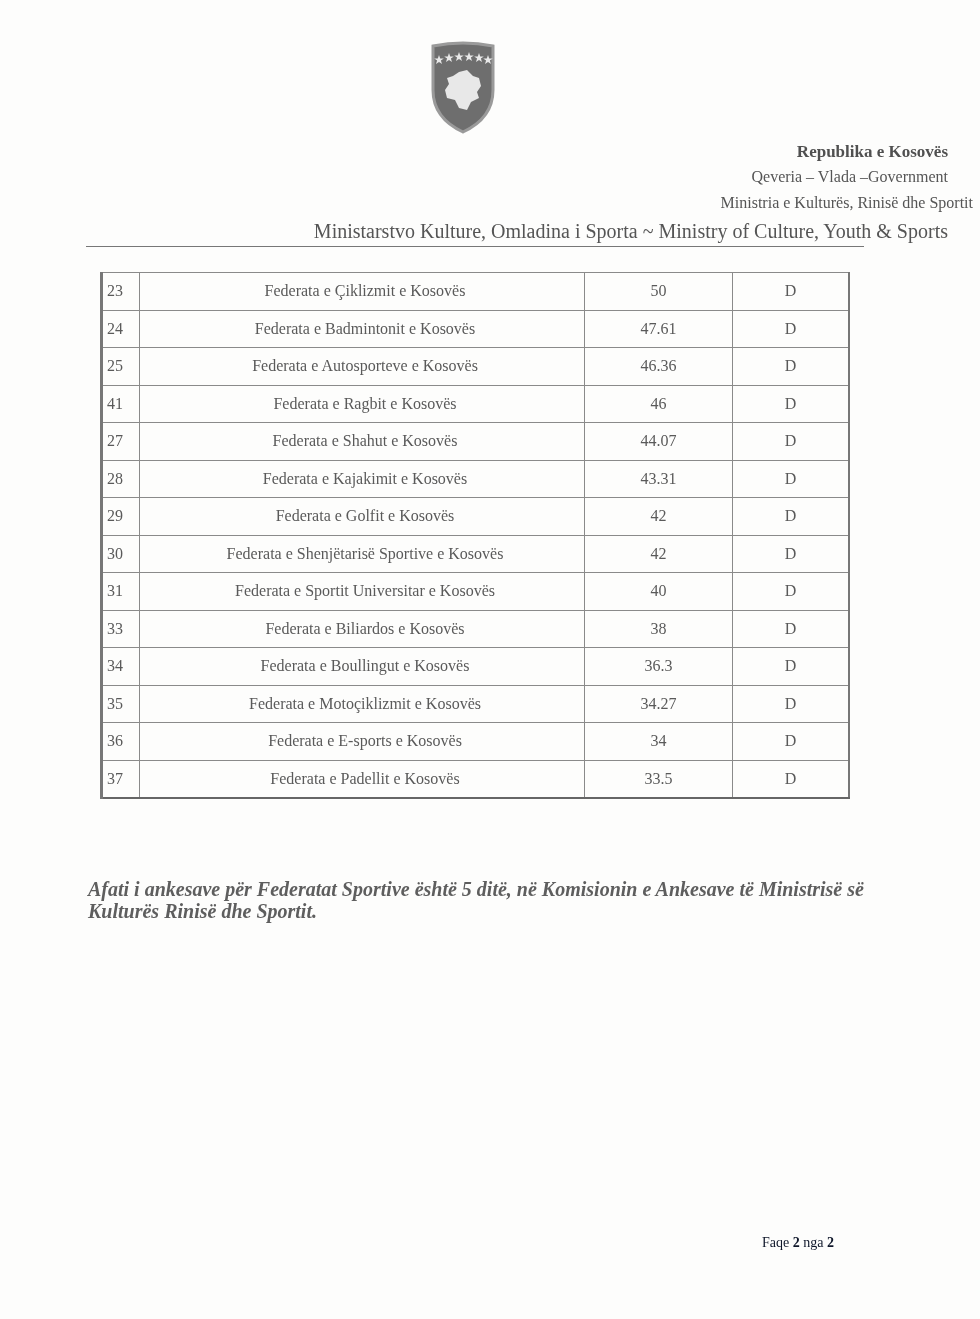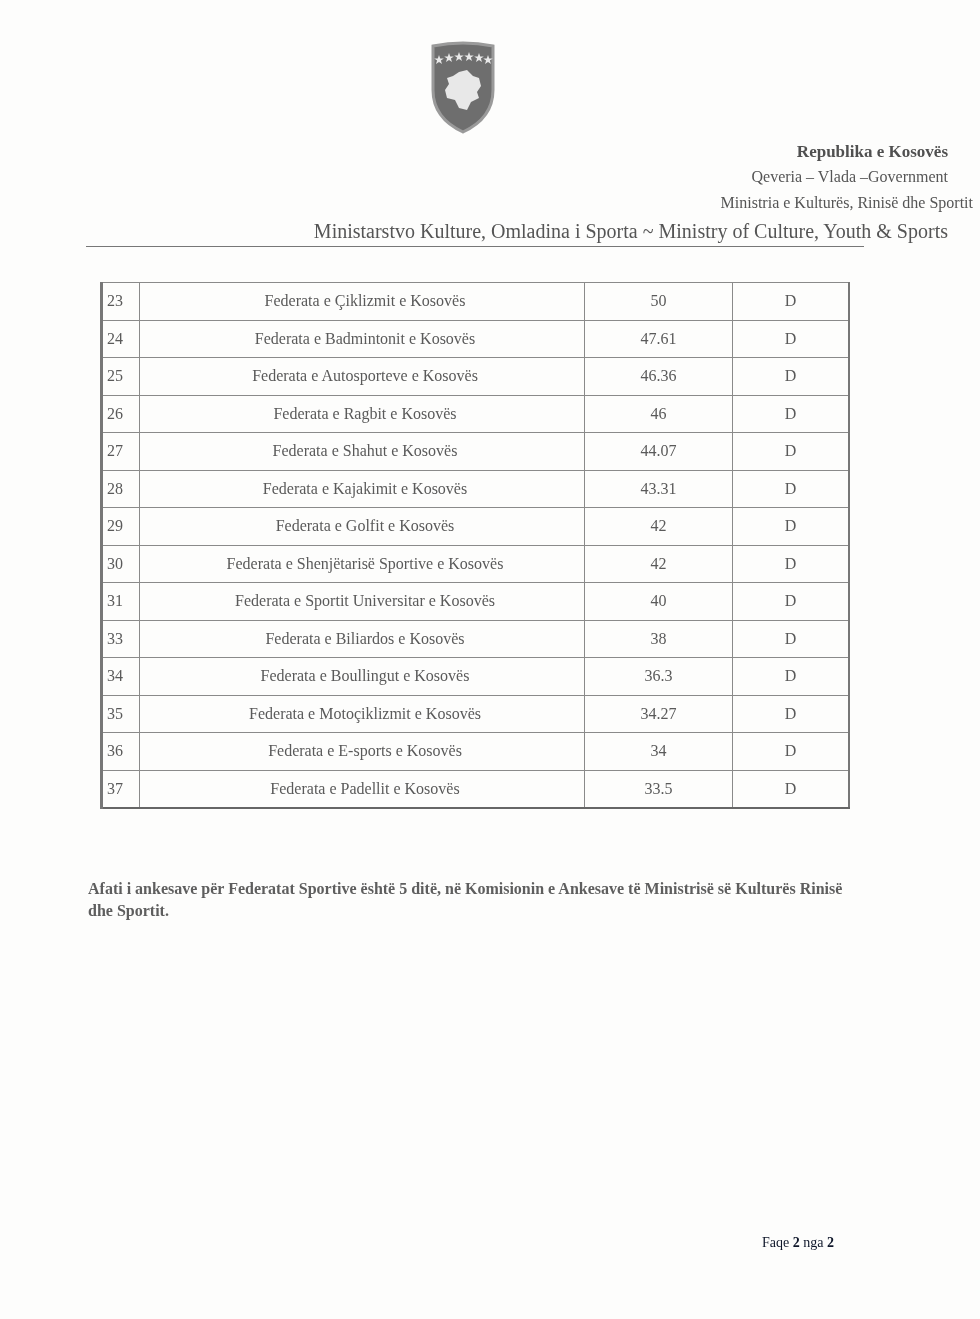--- a/index.html
+++ b/index.html
@@ -12,32 +12,32 @@
   .emblem { position: absolute; left: 429px; top: 40px; width: 68px; height: 94px; }
   .hdr { position: absolute; left: 0; width: 948px; text-align: right; color: #555; }
   .hdr-title { top: 142px; font-size: 17px; font-weight: bold; color: #505050; }
   .hdr-l1 { top: 168px; font-size: 16px; }
   .hdr-l2 { top: 194px; font-size: 16px; padding-left: 25px; }
   .hdr-l3 { top: 220px; font-size: 20px; }
   .rule { position: absolute; left: 86px; top: 246px; width: 778px; height: 0; border-top: 1.5px solid #777; }
 
   table.fed {
     position: absolute; left: 100px; top: 272px; width: 750px;
-    border-collapse: collapse; font-size: 16px; color: #5a5a5a; margin-top: 10px;
+    border-collapse: collapse; font-size: 16px; color: #5a5a5a;
   }
   table.fed td { border: 1px solid #8a8a8a; height: 36.5px; padding: 0; }
   table.fed { border-left: 3px solid #777; border-right: 2px solid #777; border-bottom: 2px solid #666; }
   td.c-num { width: 32px; text-align: left; padding-left: 4px !important; }
   td.c-name { width: 438px; text-align: center; padding-left: 6px !important; }
   td.c-score { width: 147px; text-align: center; }
   td.c-cat { text-align: center; }
 
   .note {
     position: absolute; left: 88px; top: 878px; width: 780px;
-    font-weight: bold; font-size: 16px; line-height: 22px; color: #5e5e5e;
+    font-style: italic; font-weight: bold; font-size: 20px; line-height: 22px; color: #5e5e5e;
   }
   .footer { position: absolute; left: 762px; top: 1235px; font-size: 14px; color: #0f172a; }
   .footer b { font-weight: bold; }
 </style>
 </head>
 <body>
 
 <svg class="emblem" viewBox="0 0 68 94">
   <path d="M4 6 Q34 0 64 6 L64 50 Q64 78 34 92 Q4 78 4 50 Z" fill="#6e6e6e" stroke="#9a9a9a" stroke-width="3"></path>
   <g fill="#e8e8e8">
@@ -71,21 +71,21 @@
         <td class="c-score">47.61</td>
         <td class="c-cat">D</td>
       </tr>
       <tr>
         <td class="c-num">25</td>
         <td class="c-name">Federata e Autosporteve e Kosovës</td>
         <td class="c-score">46.36</td>
         <td class="c-cat">D</td>
       </tr>
       <tr>
-        <td class="c-num">26</td>
+        <td class="c-num">41</td>
         <td class="c-name">Federata e Ragbit e Kosovës</td>
         <td class="c-score">46</td>
         <td class="c-cat">D</td>
       </tr>
       <tr>
         <td class="c-num">27</td>
         <td class="c-name">Federata e Shahut e Kosovës</td>
         <td class="c-score">44.07</td>
         <td class="c-cat">D</td>
       </tr>

